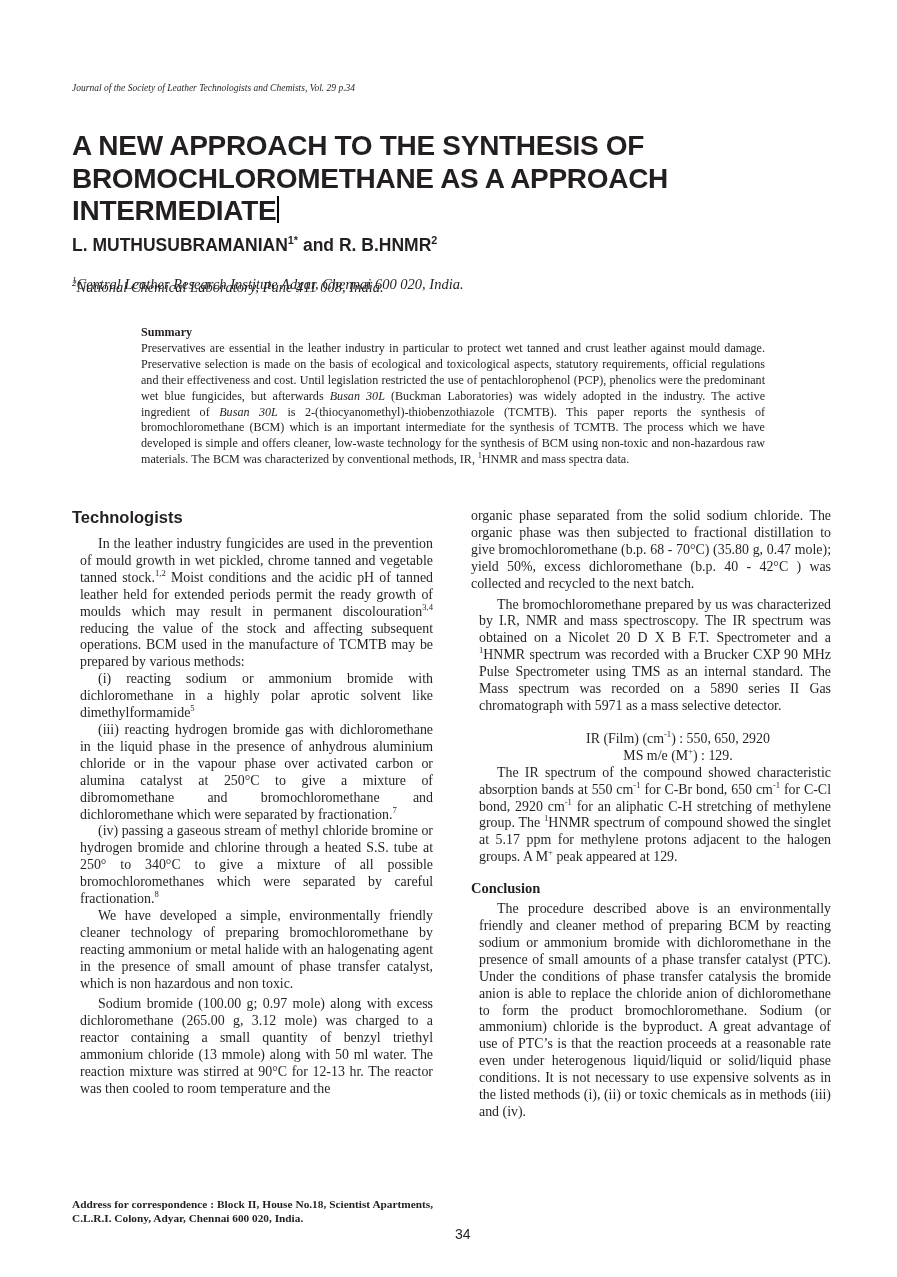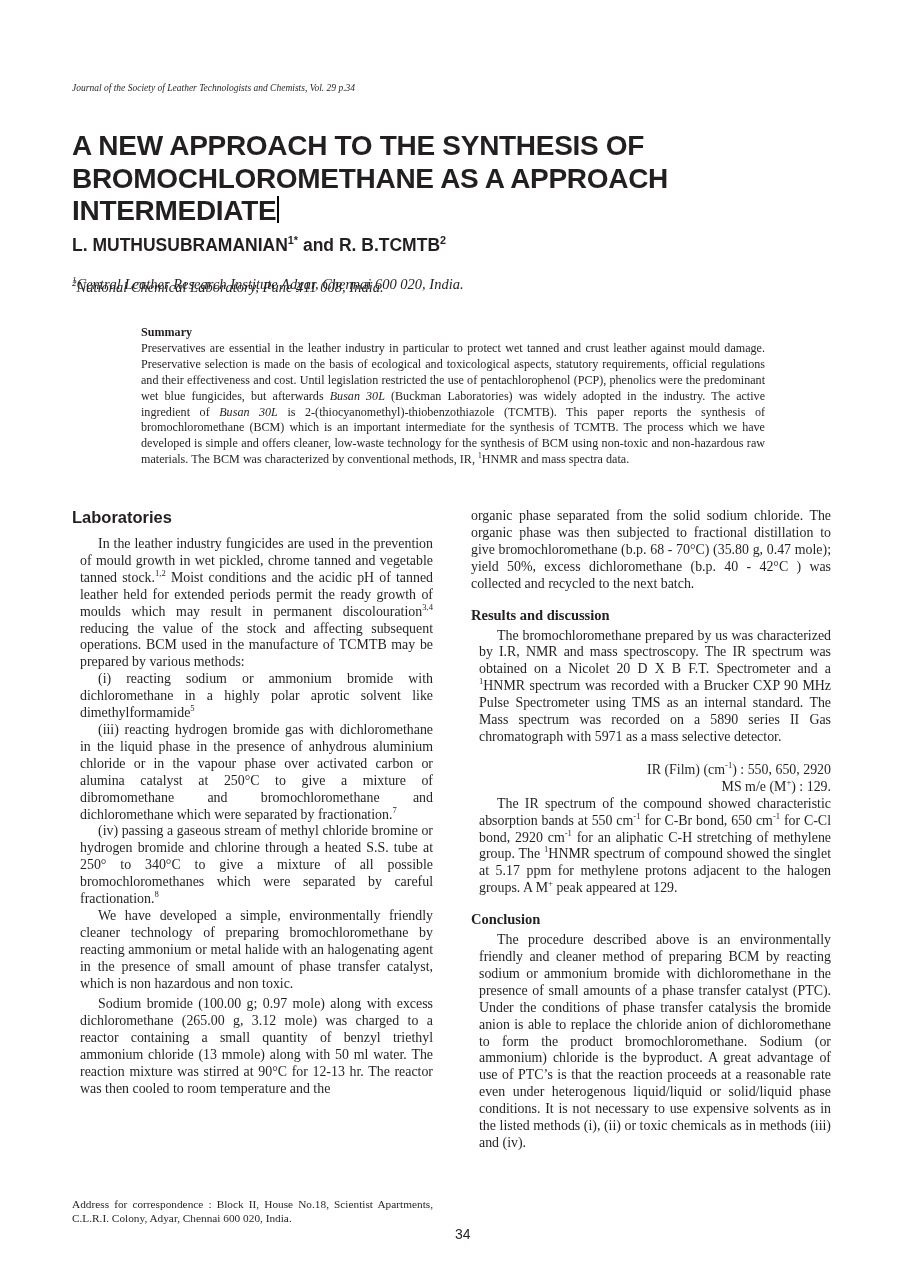--- a/index.html
+++ b/index.html
@@ -28,62 +28,61 @@
   #col-left { left: 72px; top: 507px; }
   #col-right { left: 471px; top: 508px; width: 360px; }
 
   .h-intro { font-size: 16.5px; font-weight: bold; margin: 0 0 9px 0; line-height: 20px; }
   .h-sec { font-size: 14.5px; font-weight: bold; margin: 0; line-height: 18px; }
   p { margin: 0; }
   .indent { text-indent: 18px; margin-left: 8px; }
   .gap-before { margin-top: 13px; }
   .gap-after-head { margin-top: 4px; }
 
-  .spec-block { padding-left: 54px; text-align: right; margin-top: 16px; }
+  .spec-block { padding-left: 54px; text-align: center; margin-top: 16px; }
   .spec-line { display: block; }
 
-  #footnote { position: absolute; left: 72px; top: 1197px; width: 361px; font-size: 11.3px; line-height: 14.3px; text-align: justify; }
+  #footnote { position: absolute; left: 72px; top: 1197px; width: 361px; font-size: 11.3px; line-height: 14.3px; text-align: justify; font-weight: bold; }
   #page-number { position: absolute; left: 455px; top: 1226px; font-size: 14px; }
 </style>
 </head>
 <body>
 
 <div id="running-head" class="serif">Journal of the Society of Leather Technologists and Chemists, Vol. 29 p.34</div>
 
 <div id="title-block" class="sans">
   <h1 id="title">
     <span class="title-line">A NEW APPROACH TO THE SYNTHESIS OF</span>
     <span class="title-line">BROMOCHLOROMETHANE AS A APPROACH</span>
     <span class="title-line"><span>INTERMEDIATE</span><span id="text-cursor"></span></span>
   </h1>
 </div>
 
-<div id="authors" class="sans"><span>L. MUTHUSUBRAMANIAN</span><sup>1*</sup><span> and </span><span>R. B.TCMTB</span><sup>2</sup></div>
+<div id="authors" class="sans"><span>L. MUTHUSUBRAMANIAN</span><sup>1*</sup><span> and </span><span>R. B.HNMR</span><sup>2</sup></div>
 
 <div id="affil-1" class="affil serif"><sup>1</sup><span>Central Leather Research Institute Adyar, Chennai 600 020, India.</span></div>
 <div id="affil-2" class="affil serif"><sup>2</sup><span>National Chemical Laboratory, Pune 411 008, India.</span></div>
 
 <div id="summary" class="serif">
   <div id="summary-heading">Summary</div>
   <p><span>Preservatives are essential in the leather industry in particular to protect wet tanned and crust leather against mould damage. Preservative selection is made on the basis of ecological and toxicological aspects, statutory requirements, official regulations and their effectiveness and cost. Until legislation restricted the use of pentachlorophenol (PCP), phenolics were the predominant wet blue fungicides, but afterwards </span><i>Busan 30L</i><span> (Buckman Laboratories) was widely adopted in the industry. The active ingredient of </span><i>Busan 30L</i><span> is 2-(thiocyanomethyl)-thiobenzothiazole (TCMTB). This paper reports the synthesis of bromochloromethane (BCM) which is an important intermediate for the synthesis of TCMTB. The process which we have developed is simple and offers cleaner, low-waste technology for the synthesis of BCM using non-toxic and non-hazardous raw materials. The BCM was characterized by conventional methods, IR, </span><sup>1</sup><span>HNMR and mass spectra data.</span></p>
 </div>
 
 <div id="col-left" class="col serif">
-  <h2 class="h-intro sans">Laboratories</h2>
+  <h2 class="h-intro sans">Technologists</h2>
   <p class="indent"><span>In the leather industry fungicides are used in the prevention of mould growth in wet pickled, chrome tanned and vegetable tanned stock.</span><sup>1,2</sup><span> Moist conditions and the acidic pH of tanned leather held for extended periods permit the ready growth of moulds which may result in permanent discolouration</span><sup>3,4</sup><span> reducing  the value of the stock and affecting subsequent operations. BCM used in the manufacture of TCMTB may be prepared by various methods:</span></p>
   <p class="indent"><span>(i) reacting sodium or ammonium bromide with dichloromethane in a highly polar aprotic solvent like dimethylformamide</span><sup>5</sup></p>
   <p class="indent"><span>(iii) reacting hydrogen bromide gas with dichloromethane in the liquid phase in the presence of anhydrous aluminium chloride or in the vapour phase over activated carbon or alumina catalyst at 250°C to give a mixture of dibromomethane and bromochloromethane and dichloromethane which were separated by fractionation.</span><sup>7</sup></p>
   <p class="indent"><span>(iv) passing a gaseous stream of methyl chloride bromine or hydrogen bromide and chlorine through a heated S.S. tube at 250° to 340°C to give a mixture of all possible bromochloromethanes which were separated by careful fractionation.</span><sup>8</sup></p>
   <p class="indent">We have developed a simple, environmentally friendly cleaner technology of preparing bromochloromethane by reacting ammonium or metal halide with an halogenating agent in the presence of small amount of phase transfer catalyst, which is non hazardous and non toxic.</p>
   <p class="indent gap-after-head">Sodium bromide (100.00 g; 0.97 mole) along with excess dichloromethane (265.00 g, 3.12 mole) was charged to a reactor containing a small quantity of benzyl triethyl ammonium chloride (13 mmole) along with 50 ml water. The reaction mixture was stirred at 90°C for 12-13 hr. The reactor was then cooled to room temperature and the</p>
 </div>
 
 <div id="col-right" class="col serif">
   <p>organic phase separated from the solid sodium chloride. The organic phase was then subjected to fractional distillation to give bromochloromethane (b.p. 68 - 70°C) (35.80 g, 0.47 mole); yield 50%, excess dichloromethane (b.p. 40 - 42°C ) was collected and recycled to the next batch.</p>
-  <h3 class="h-sec gap-before">Results and discussion</h3>
   <p class="indent gap-after-head"><span>The bromochloromethane prepared by us was characterized by I.R, NMR and mass spectroscopy. The IR spectrum was obtained on a Nicolet 20 D X B F.T. Spectrometer and a </span><sup>1</sup><span>HNMR spectrum was recorded with a Brucker CXP 90 MHz Pulse Spectrometer using TMS as an internal standard. The Mass spectrum was recorded on a 5890 series II Gas chromatograph with 5971 as a mass selective detector.</span></p>
   <div class="spec-block">
     <span class="spec-line"><span>IR (Film) (cm</span><sup>-1</sup><span>) : 550, 650, 2920</span></span>
     <span class="spec-line"><span>MS m/e (M</span><sup>+</sup><span>) : 129.</span></span>
   </div>
   <p class="indent"><span>The IR spectrum of the compound showed characteristic absorption bands at 550 cm</span><sup>-1</sup><span> for C-Br bond, 650 cm</span><sup>-1</sup><span> for C-Cl bond, 2920 cm</span><sup>-1</sup><span> for an aliphatic C-H stretching of methylene group. The </span><sup>1</sup><span>HNMR spectrum of compound showed the singlet at 5.17 ppm for methylene protons adjacent to the halogen groups. A M</span><sup>+</sup><span> peak appeared at 129.</span></p>
   <h3 class="h-sec gap-before">Conclusion</h3>
   <p class="indent gap-after-head">The procedure described above is an environmentally friendly and cleaner method of preparing BCM by reacting sodium or ammonium bromide with dichloromethane in the presence of small amounts of a phase transfer catalyst (PTC). Under the conditions of phase transfer catalysis the bromide anion is able to replace the chloride anion of dichloromethane to form the product bromochloromethane. Sodium (or ammonium) chloride is the byproduct. A great advantage of use of PTC’s is that the reaction proceeds at a reasonable rate even under heterogenous liquid/liquid or solid/liquid phase conditions. It is not necessary to use expensive solvents as in the listed methods (i), (ii) or toxic chemicals as in methods (iii) and (iv).</p>
 </div>
 

